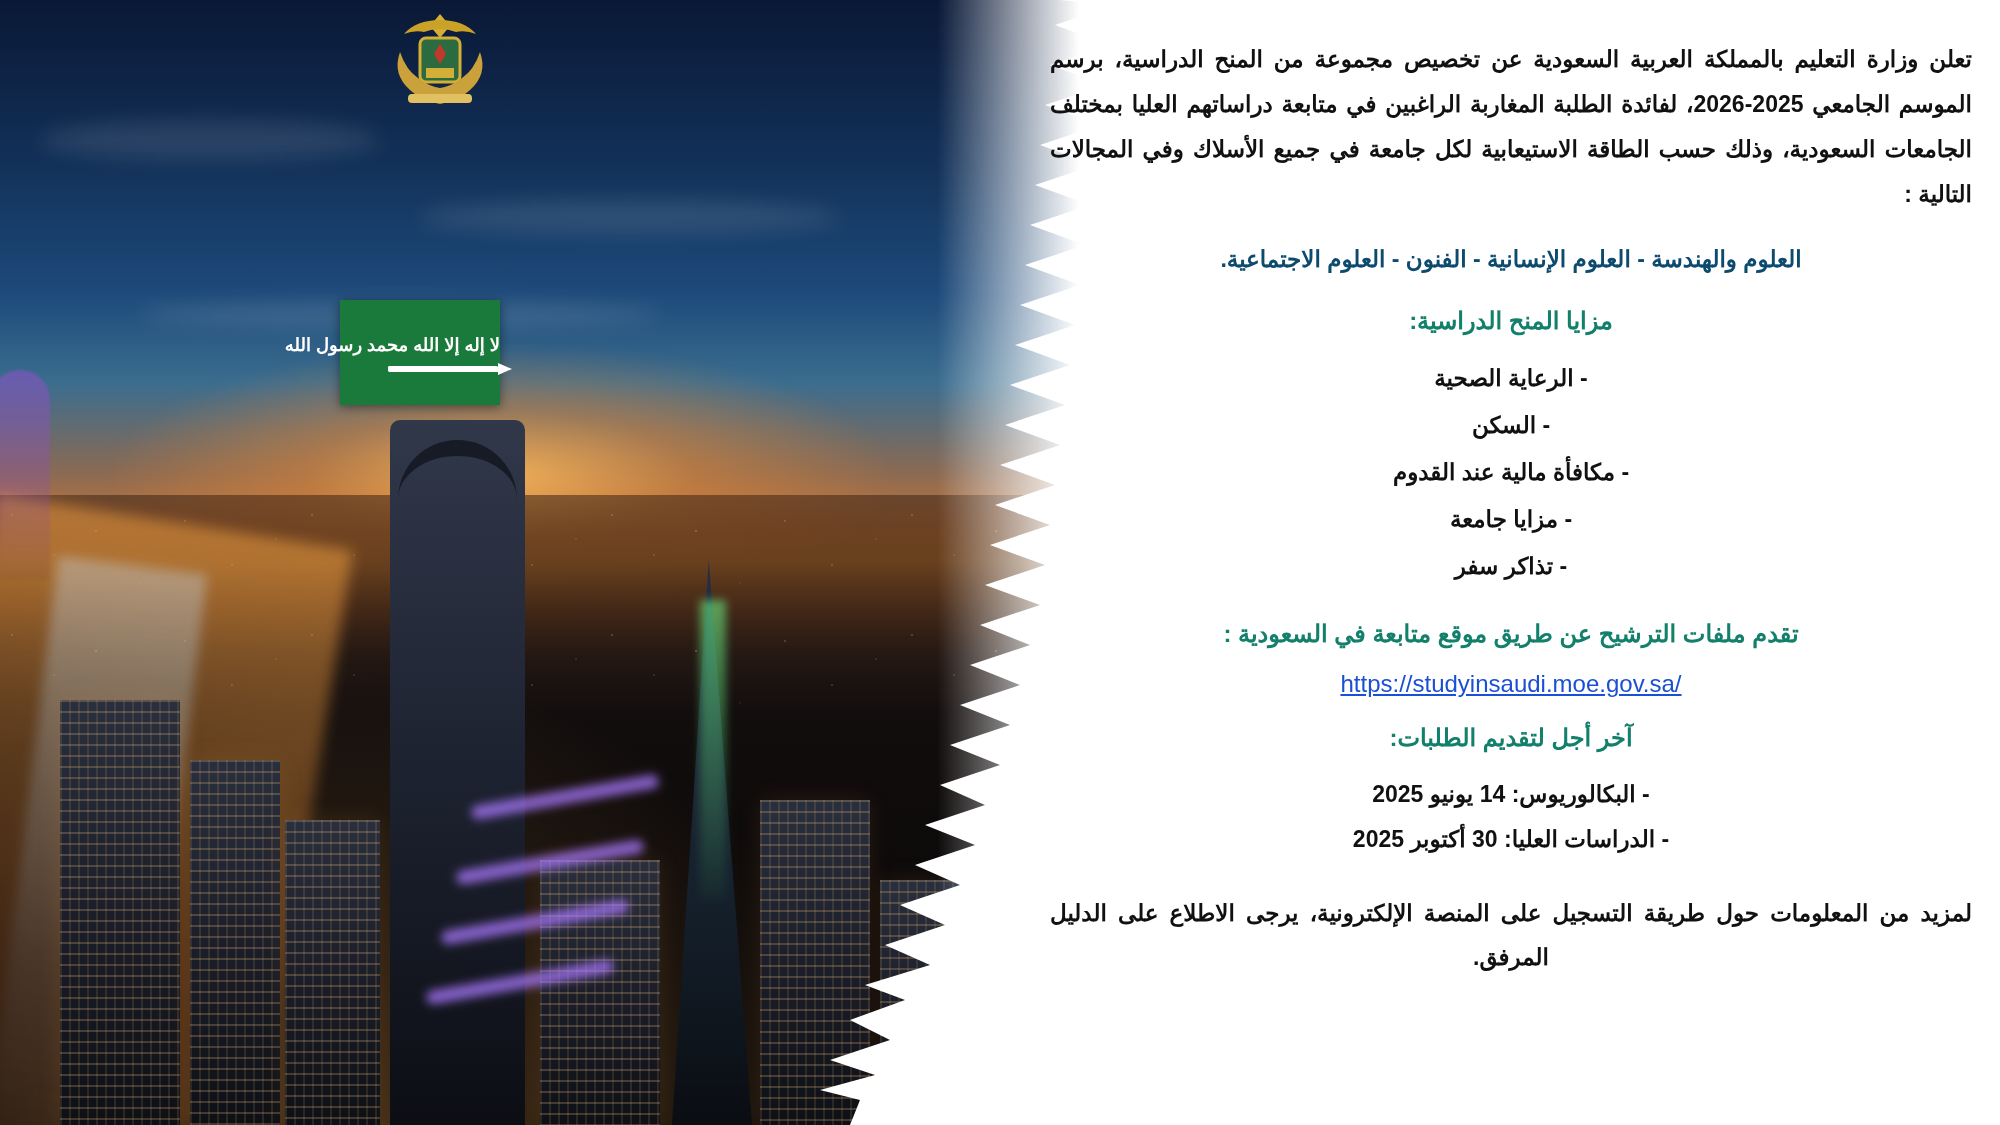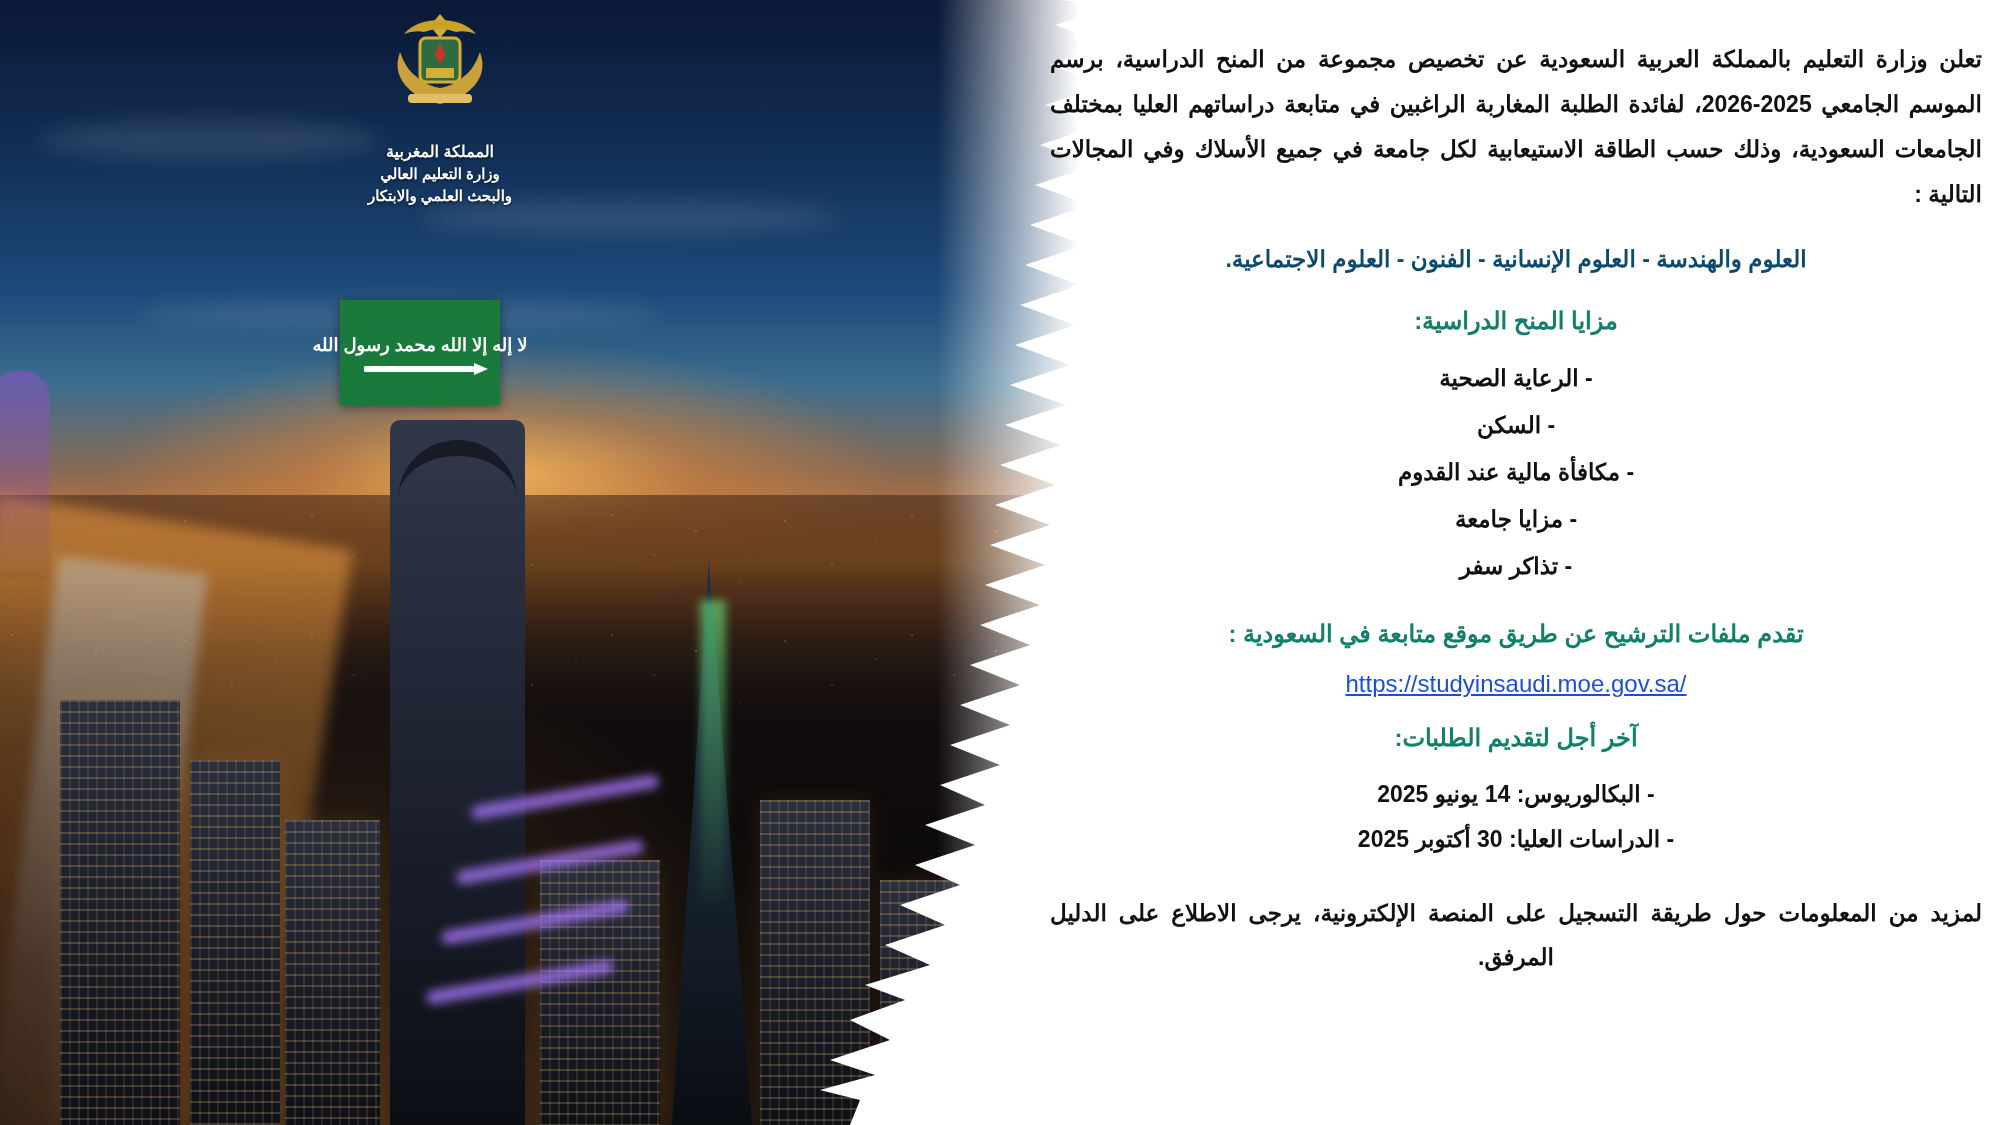--- a/index.html
+++ b/index.html
@@ -235,21 +235,20 @@
   .flag {
     position: absolute;
     left: 340px;
     top: 300px;
     width: 160px;
     height: 105px;
     background: #1a7a3c;
     box-shadow: 0 2px 10px rgba(0,0,0,0.45);
     display: flex;
     flex-direction: column;
-    align-items: center;
     justify-content: center;
     color: #ffffff;
   }
   .flag .shahada {
     font-size: 18px;
     font-weight: bold;
     letter-spacing: -1px;
     white-space: nowrap;
   }
   .flag .sword {
@@ -272,21 +271,21 @@
     border-bottom: 6px solid transparent;
   }
 
   
   .text-panel {
     position: absolute;
     right: 0;
     top: 0;
     width: 990px;
     height: 1125px;
-    padding: 14px 18px 10px 40px;
+    padding: 14px 28px 10px 40px;
     box-sizing: border-box;
     color: #1c1c1c;
     direction: rtl;
     text-align: right;
   }
   .intro {
     font-size: 23px;
     line-height: 1.95;
     text-align: justify;
     text-align-last: right;
@@ -418,25 +417,20 @@
     <div class="emblem-wrap">
       <svg class="emblem" viewBox="0 0 120 120">
         <path d="M60 6 L70 18 L60 30 L50 18 Z" fill="#d4af37"></path>
         <path d="M24 26 q12 -14 36 -14 t36 14 q-10 -4 -20 -2 q-16 -6 -32 0 q-10 -2 -20 2 Z" fill="#c9a227"></path>
         <rect x="40" y="30" width="40" height="44" rx="6" fill="#2b6b3f" stroke="#d4af37" stroke-width="3"></rect>
         <path d="M60 36 l6 10 -6 10 -6 -10 Z" fill="#c0392b"></path>
         <path d="M46 60 h28 v10 h-28 Z" fill="#d4af37"></path>
         <path d="M20 44 q-8 22 10 38 q10 10 30 14 q20 -4 30 -14 q18 -16 10 -38 q-6 18 -18 26 q-10 8 -22 10 q-12 -2 -22 -10 q-12 -8 -18 -26 Z" fill="#caa13a"></path>
         <rect x="28" y="86" width="64" height="9" rx="4" fill="#e0c060"></rect>
       </svg>
-      <div class="emblem-text">
-        <div class="l1">المملكة المغربية</div>
-        <div>وزارة التعليم العالي</div>
-        <div>والبحث العلمي والابتكار</div>
-      </div>
     </div>
 
     <div class="flag">
       <div class="shahada">لا إله إلا الله محمد رسول الله</div>
       <div class="sword"></div>
     </div>
   </div>
 
   <div class="text-panel">
     <p class="intro">تعلن وزارة التعليم بالمملكة العربية السعودية عن تخصيص مجموعة من المنح الدراسية، برسم الموسم الجامعي 2025-2026، لفائدة الطلبة المغاربة الراغبين في متابعة دراساتهم العليا بمختلف الجامعات السعودية، وذلك حسب الطاقة الاستيعابية لكل جامعة في جميع الأسلاك وفي المجالات التالية :</p>

